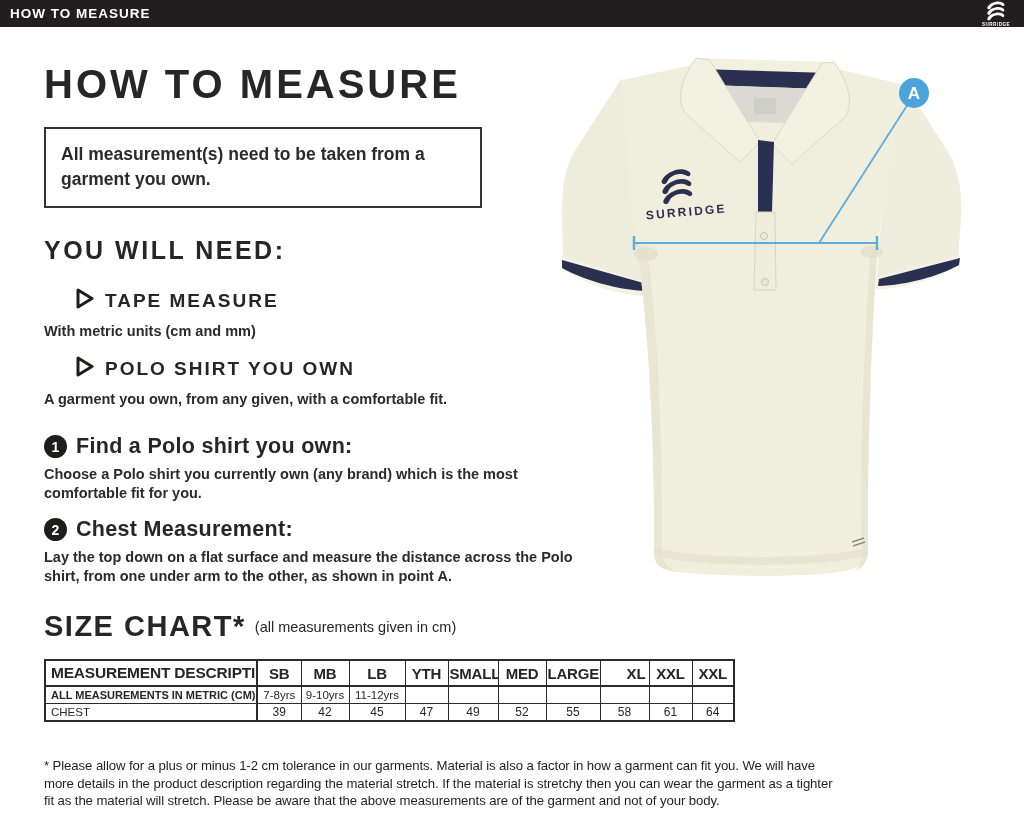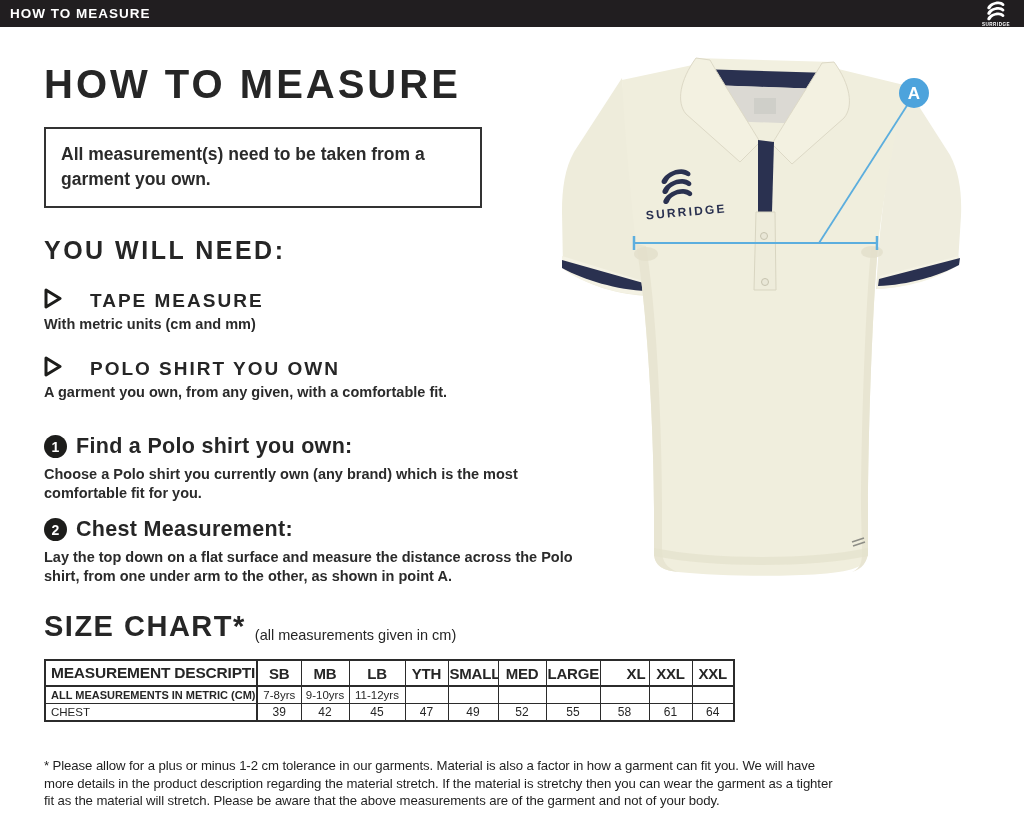--- a/index.html
+++ b/index.html
@@ -22,36 +22,36 @@
   .notice { position:absolute; left:44px; top:127px; width:438px;
             border:2px solid #333333; padding:13px 15px; }
   .notice-text { font-size:17.5px; font-weight:bold; line-height:1.45; color:#2b2b2b; }
 
   .ywn-title { position:absolute; left:44px; top:236px; font-size:25px;
                font-weight:bold; letter-spacing:2.5px; }
 
   .need-item { position:absolute; left:44px; }
   .need-item.i0 { top:288px; }
   .need-item.i1 { top:356px; }
-  .need-head { display:flex; align-items:center; gap:28px; }
+  .need-head { display:flex; align-items:center; gap:11px;margin-left:32px; }
   .need-title { font-size:19px; font-weight:bold; letter-spacing:2px; }
-  .need-desc { font-size:14.5px; font-weight:bold; margin-top:3px; color:#2b2b2b; }
+  .need-desc { font-size:14.5px; font-weight:bold; margin-top:10px; color:#2b2b2b; }
 
   .step { position:absolute; left:44px; width:530px; }
   .step.s0 { top:434px; }
   .step.s1 { top:517px; }
   .step-head { display:flex; align-items:center; gap:9px; margin-bottom:6px; }
   .step-num { width:23px; height:23px; border-radius:50%; background:#1d1d1b;
               color:#ffffff; font-weight:bold; font-size:14px; display:flex;
               align-items:center; justify-content:center; }
   .step-title { font-size:21.5px; font-weight:bold; letter-spacing:0.3px; }
   .step-desc { font-size:14.5px; font-weight:bold; line-height:1.32; color:#2b2b2b; }
 
   .sc-head { position:absolute; left:44px; top:610px; display:flex;
-             align-items:flex-end; gap:9px; }
+             align-items:center; gap:9px; }
   .sc-title { font-size:29px; font-weight:bold; letter-spacing:1.5px; }
   .sc-sub { font-size:14.5px; font-weight:normal; }
 
   
   .sc-table-wrap { position:absolute; left:44px; top:659px; }
   table { border-collapse:collapse; table-layout:fixed; width:689px;
           border:2px solid #2b2b2b; }
   th, td { border:1px solid #2b2b2b; white-space:nowrap; overflow:hidden; }
   thead th { border-bottom:2px solid #2b2b2b; font-size:15px; font-weight:bold;
              letter-spacing:-0.2px; padding:3px 1px; text-align:center; }

